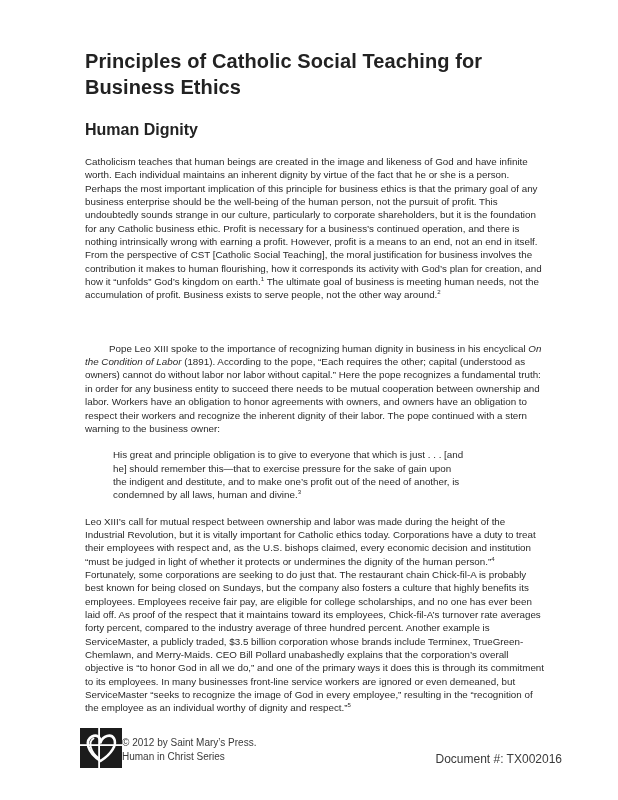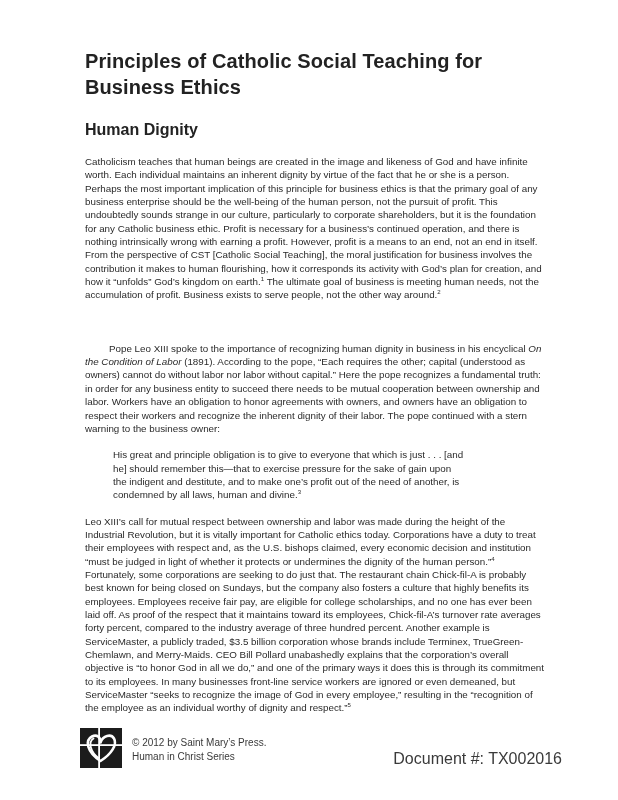--- a/index.html
+++ b/index.html
@@ -58,35 +58,34 @@
     left: 80px;
     right: 56px;
     top: 728px;
     display: flex;
     justify-content: space-between;
     align-items: flex-end;
   }
   .footer-left {
     display: flex;
     align-items: flex-start;
-    gap: 10px;
   }
   .logo-box {
     display: inline-block;
     width: 42px;
     height: 40px;
   }
   .pub-lines {
     padding-top: 8px;
     font-size: 10px;
     line-height: 14px;
     color: #3a3a3a;
   }
   .doc-number {
-    font-size: 16px;
+    font-size: 12px;
     line-height: 14px;
     color: #3a3a3a;
     padding-bottom: 2px;
   }
 </style>
 </head>
 <body>
 
 <div class="page">
   <div class="content">

